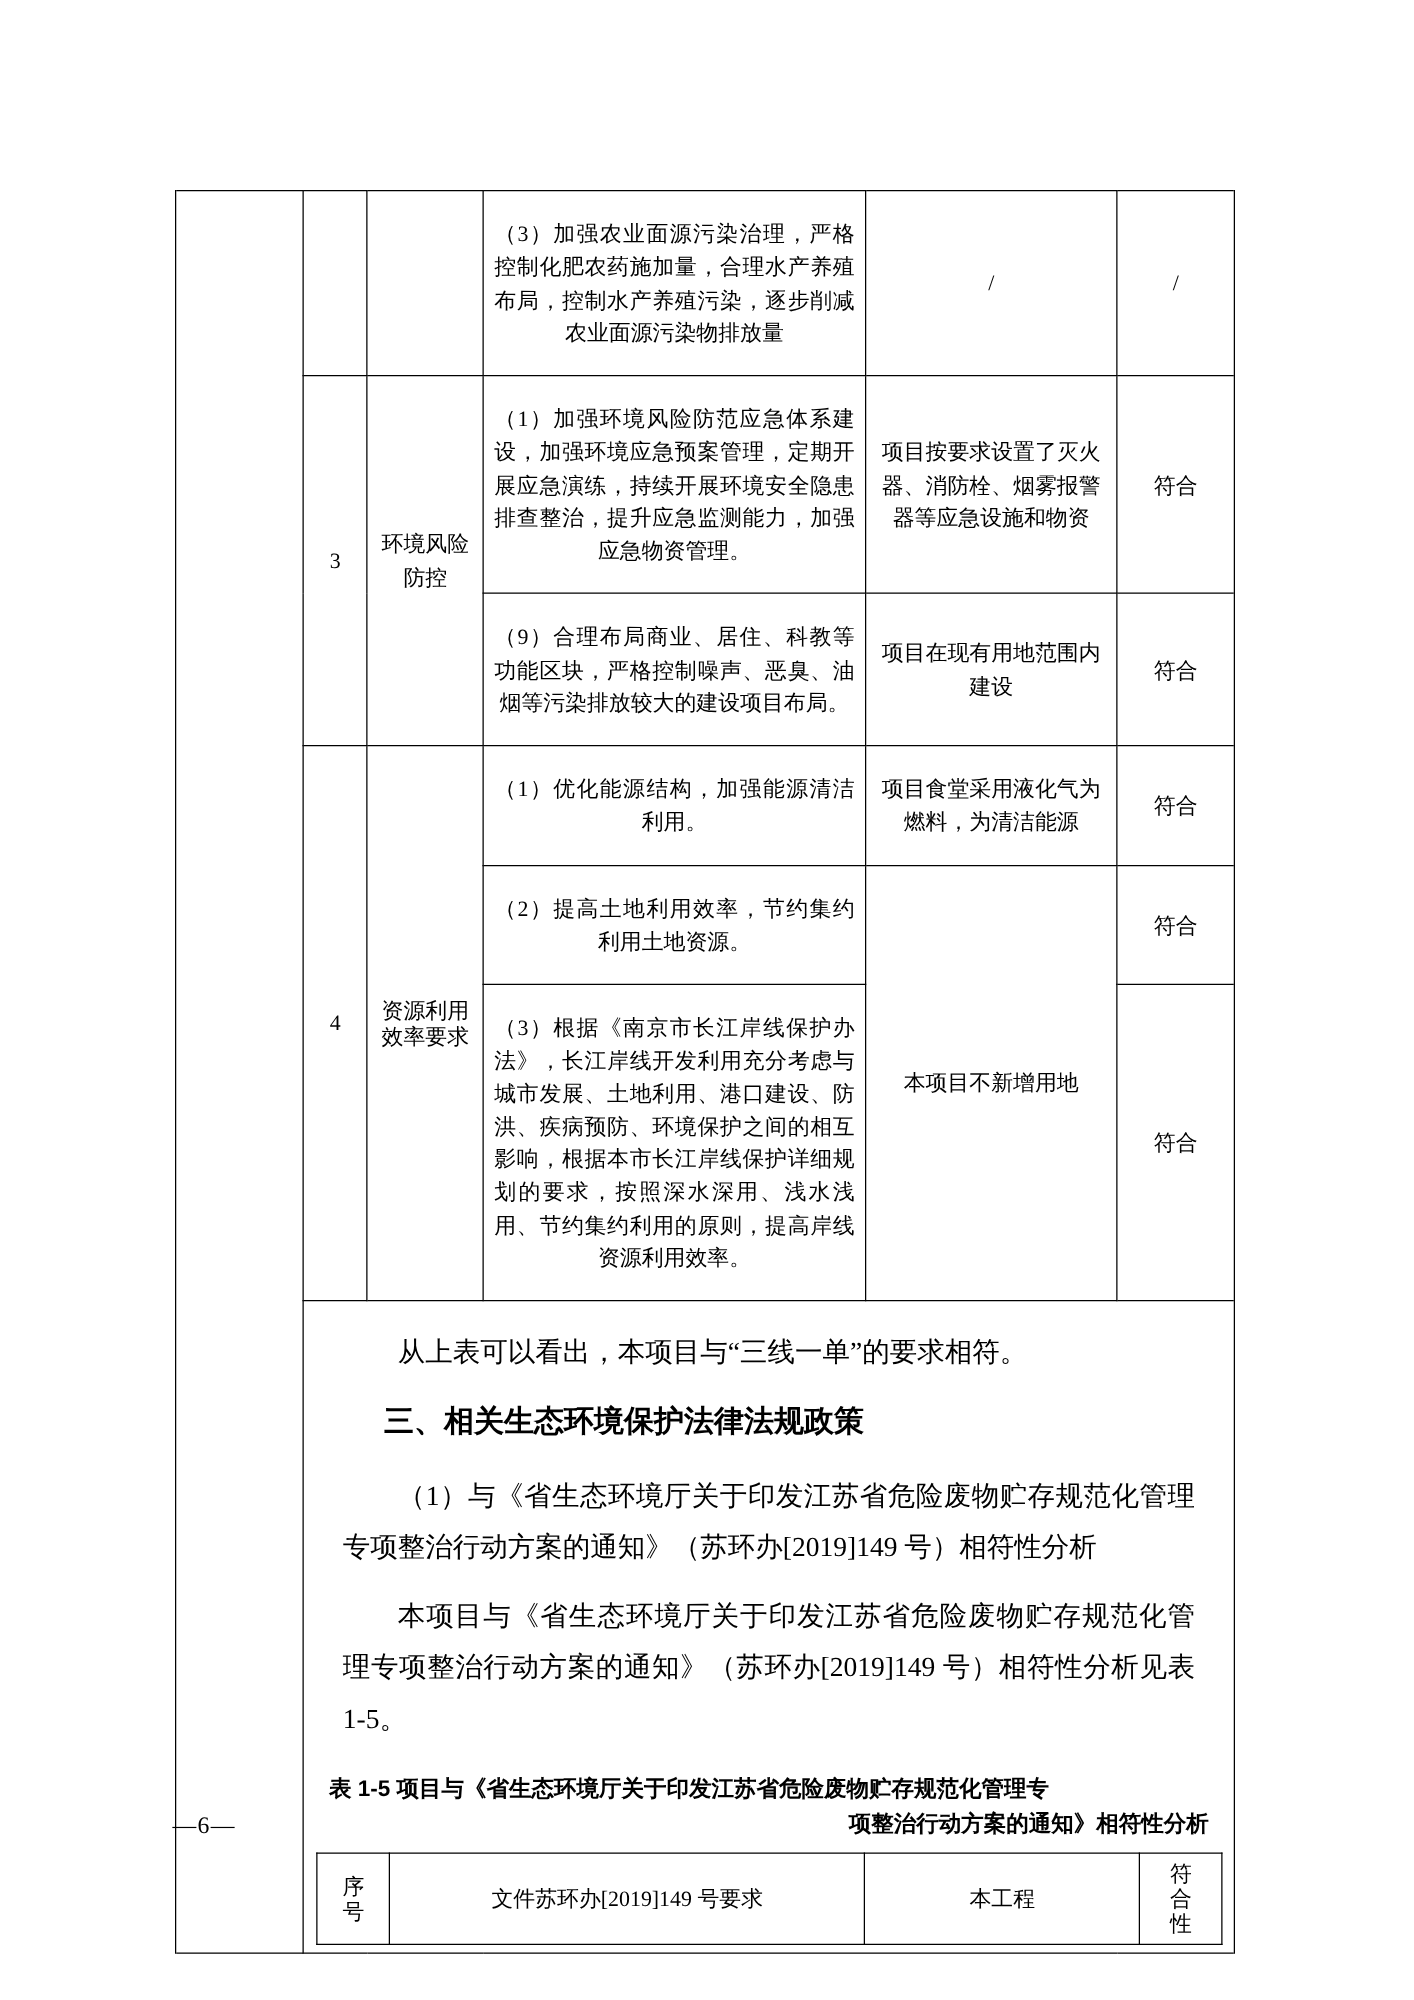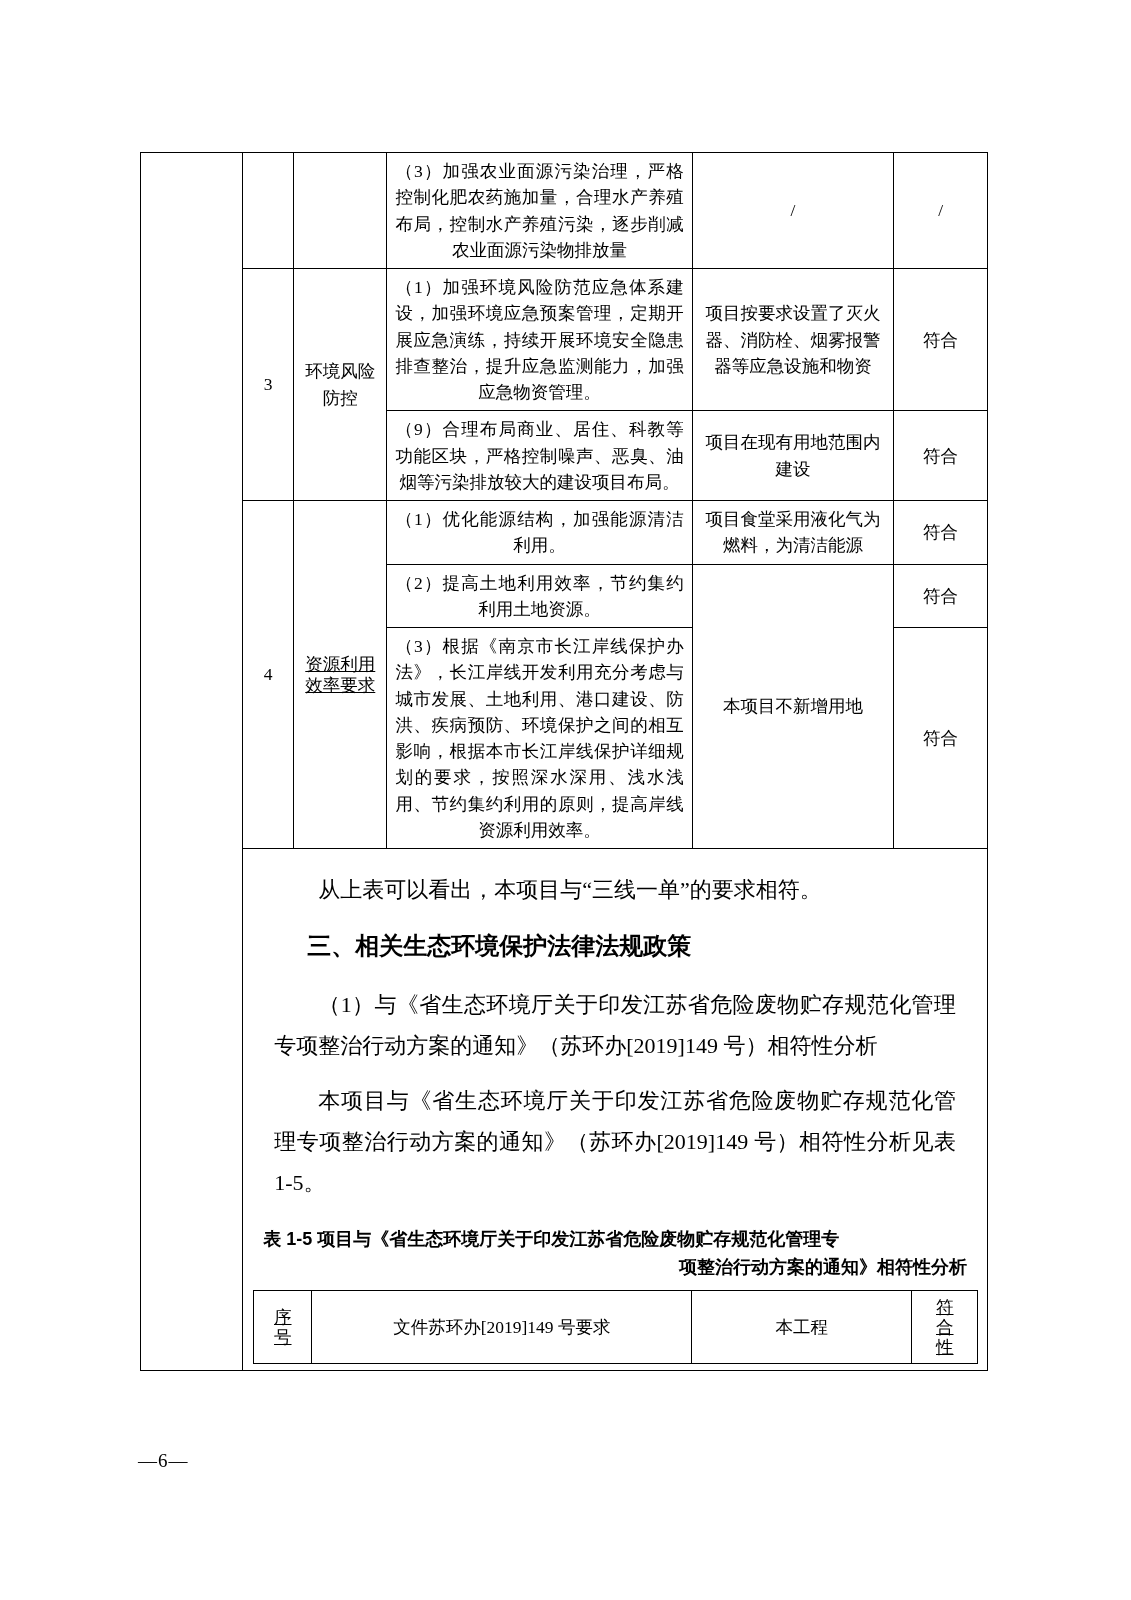--- a/index.html
+++ b/index.html
@@ -32,21 +32,21 @@
     box-sizing: border-box;
   }
   table {
     border-collapse: collapse;
     width: 100%;
     table-layout: fixed;
   }
   td {
     border: 1px solid #000;
     vertical-align: middle;
-    padding: 5px 8px;
+    padding: 21px 8px;
     font-size: 17.5px;
     line-height: 1.5;
     font-family: "Liberation Serif", "DejaVu Serif", serif;
   }
   .noL { border-left: none; }
   .noR { border-right: none; }
   .c { text-align: center; }
   
   .col-spacer { width: 96px; }
   .col-no     { width: 48px; }
@@ -104,21 +104,20 @@
     table-layout: fixed;
   }
   .inner-table td {
     border: 1px solid #000;
     text-align: center;
     font-size: 17.5px;
     padding: 6px 4px;
   }
   .vert {
     line-height: 1.15;
-    text-decoration: underline;
   }
   .vert span { display: block; }
   .footer {
     position: absolute;
     left: 138px;
     top: 1450px;
     font-size: 19px;
     letter-spacing: 1px;
     font-family: "Liberation Serif", "DejaVu Serif", serif;
   }

